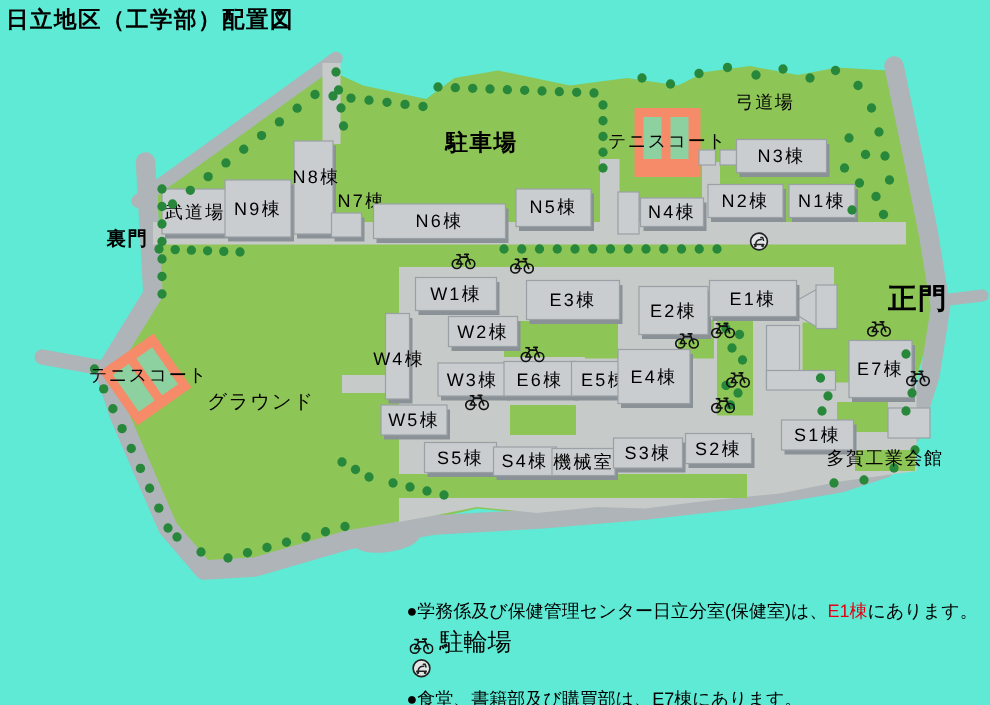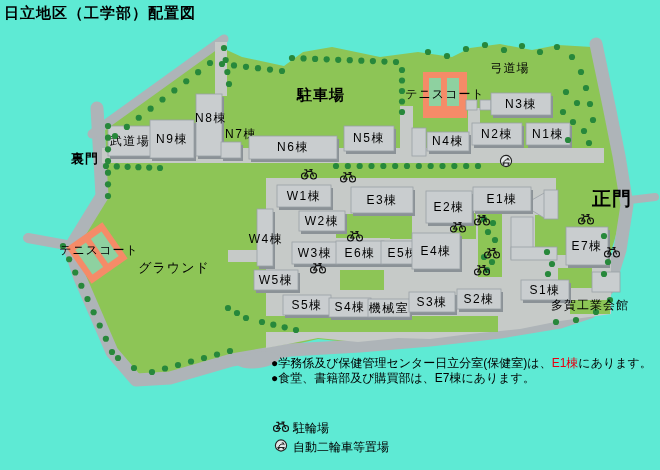--- a/index.html
+++ b/index.html
@@ -3,23 +3,23 @@
 <meta charset="utf-8">
 <style>
   html,body{margin:0;padding:0;background:#fff;}
   .stage{position:relative;width:660px;height:470px;overflow:hidden;background:#5eead4;
          font-family:"Liberation Sans",sans-serif;}
   .page-title{position:absolute;left:4px;top:4px;font-size:15px;font-weight:bold;
               letter-spacing:1px;color:#000;white-space:nowrap;}
   svg.map{position:absolute;left:0;top:0;}
   .blabel{font-size:12px;letter-spacing:1.5px;fill:#000;}
   .notes{position:absolute;left:271px;top:356px;width:388px;color:#000;}
-  .note-line{font-size:12px;line-height:14.5px;white-space:nowrap;}
+  .note-line{font-size:12px;line-height:14.5px;white-space:nowrap;margin-top:44px;}
   .legend{position:absolute;left:273px;top:419px;}
-  .legend-row{display:flex;align-items:flex-start;gap:4px;font-size:12px;line-height:19px;color:#000;}
+  .legend-row{display:flex;align-items:flex-end;gap:4px;font-size:16px;line-height:19px;color:#000;}
   .legend-row svg{flex:0 0 auto;}
 </style>
 </head>
 <body>
 
 <div class="stage">
 
   <div class="page-title">日立地区（工学部）配置図</div>
 
   <svg class="map" width="660" height="470" viewBox="0 0 660 470">
@@ -389,17 +389,16 @@
       <div class="legend-row">
         <svg width="16" height="15" viewBox="-8 -7.5 16 15">
           <use href="#sym-bicycle"></use>
         </svg>
         <span>駐輪場</span>
       </div>
       <div class="legend-row">
         <svg width="16" height="15" viewBox="-8 -7.5 16 15">
           <use href="#sym-scooter"></use>
         </svg>
-        <span>自動二輪車等置場</span>
       </div>
     </div>
 
 </div>
 
 </body></html>

